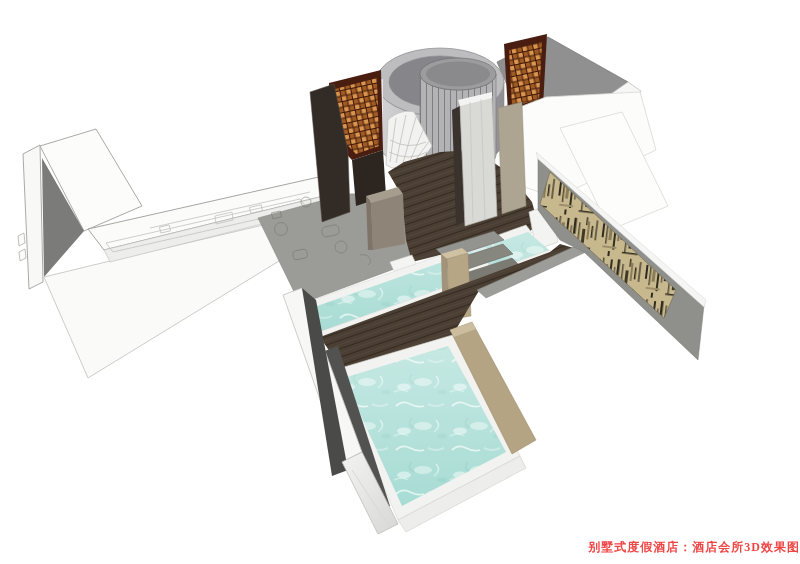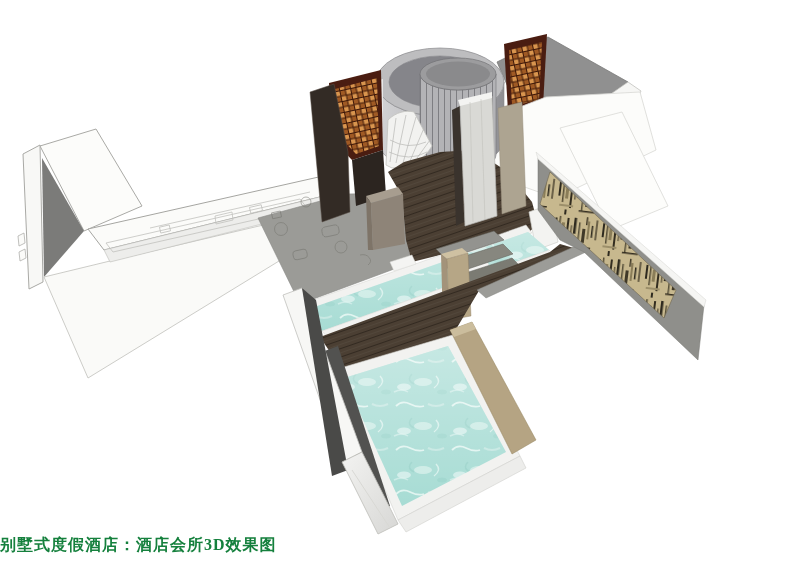--- a/index.html
+++ b/index.html
@@ -1,23 +1,23 @@
 <!DOCTYPE html>
 <html><head>
 <meta charset="utf-8">
 <style>
   html,body{margin:0;padding:0;background:#fff;}
   body{width:800px;height:564px;overflow:hidden;font-family:"Liberation Sans",sans-serif;}
   .stage{position:relative;width:800px;height:564px;background:#fff;}
   .stage svg{position:absolute;left:0;top:0;}
   .caption{
     position:absolute;left:0;right:0;bottom:8px;
-    text-align:left;
+    text-align:right;
     font-family:"Liberation Serif","DejaVu Serif",serif;
-    font-size:16px;font-weight:600;letter-spacing:1px;color:#15803d;
+    font-size:12px;font-weight:600;letter-spacing:1px;color:#ef4444;
   }
 </style>
 </head>
 <body>
 
 <div class="stage">
 <svg width="800" height="564" viewBox="0 0 800 564">
   <defs>
     <linearGradient id="shellGrad" x1="0" y1="0" x2="1" y2="0">
       <stop offset="0" stop-color="#d4d4d6"></stop>

